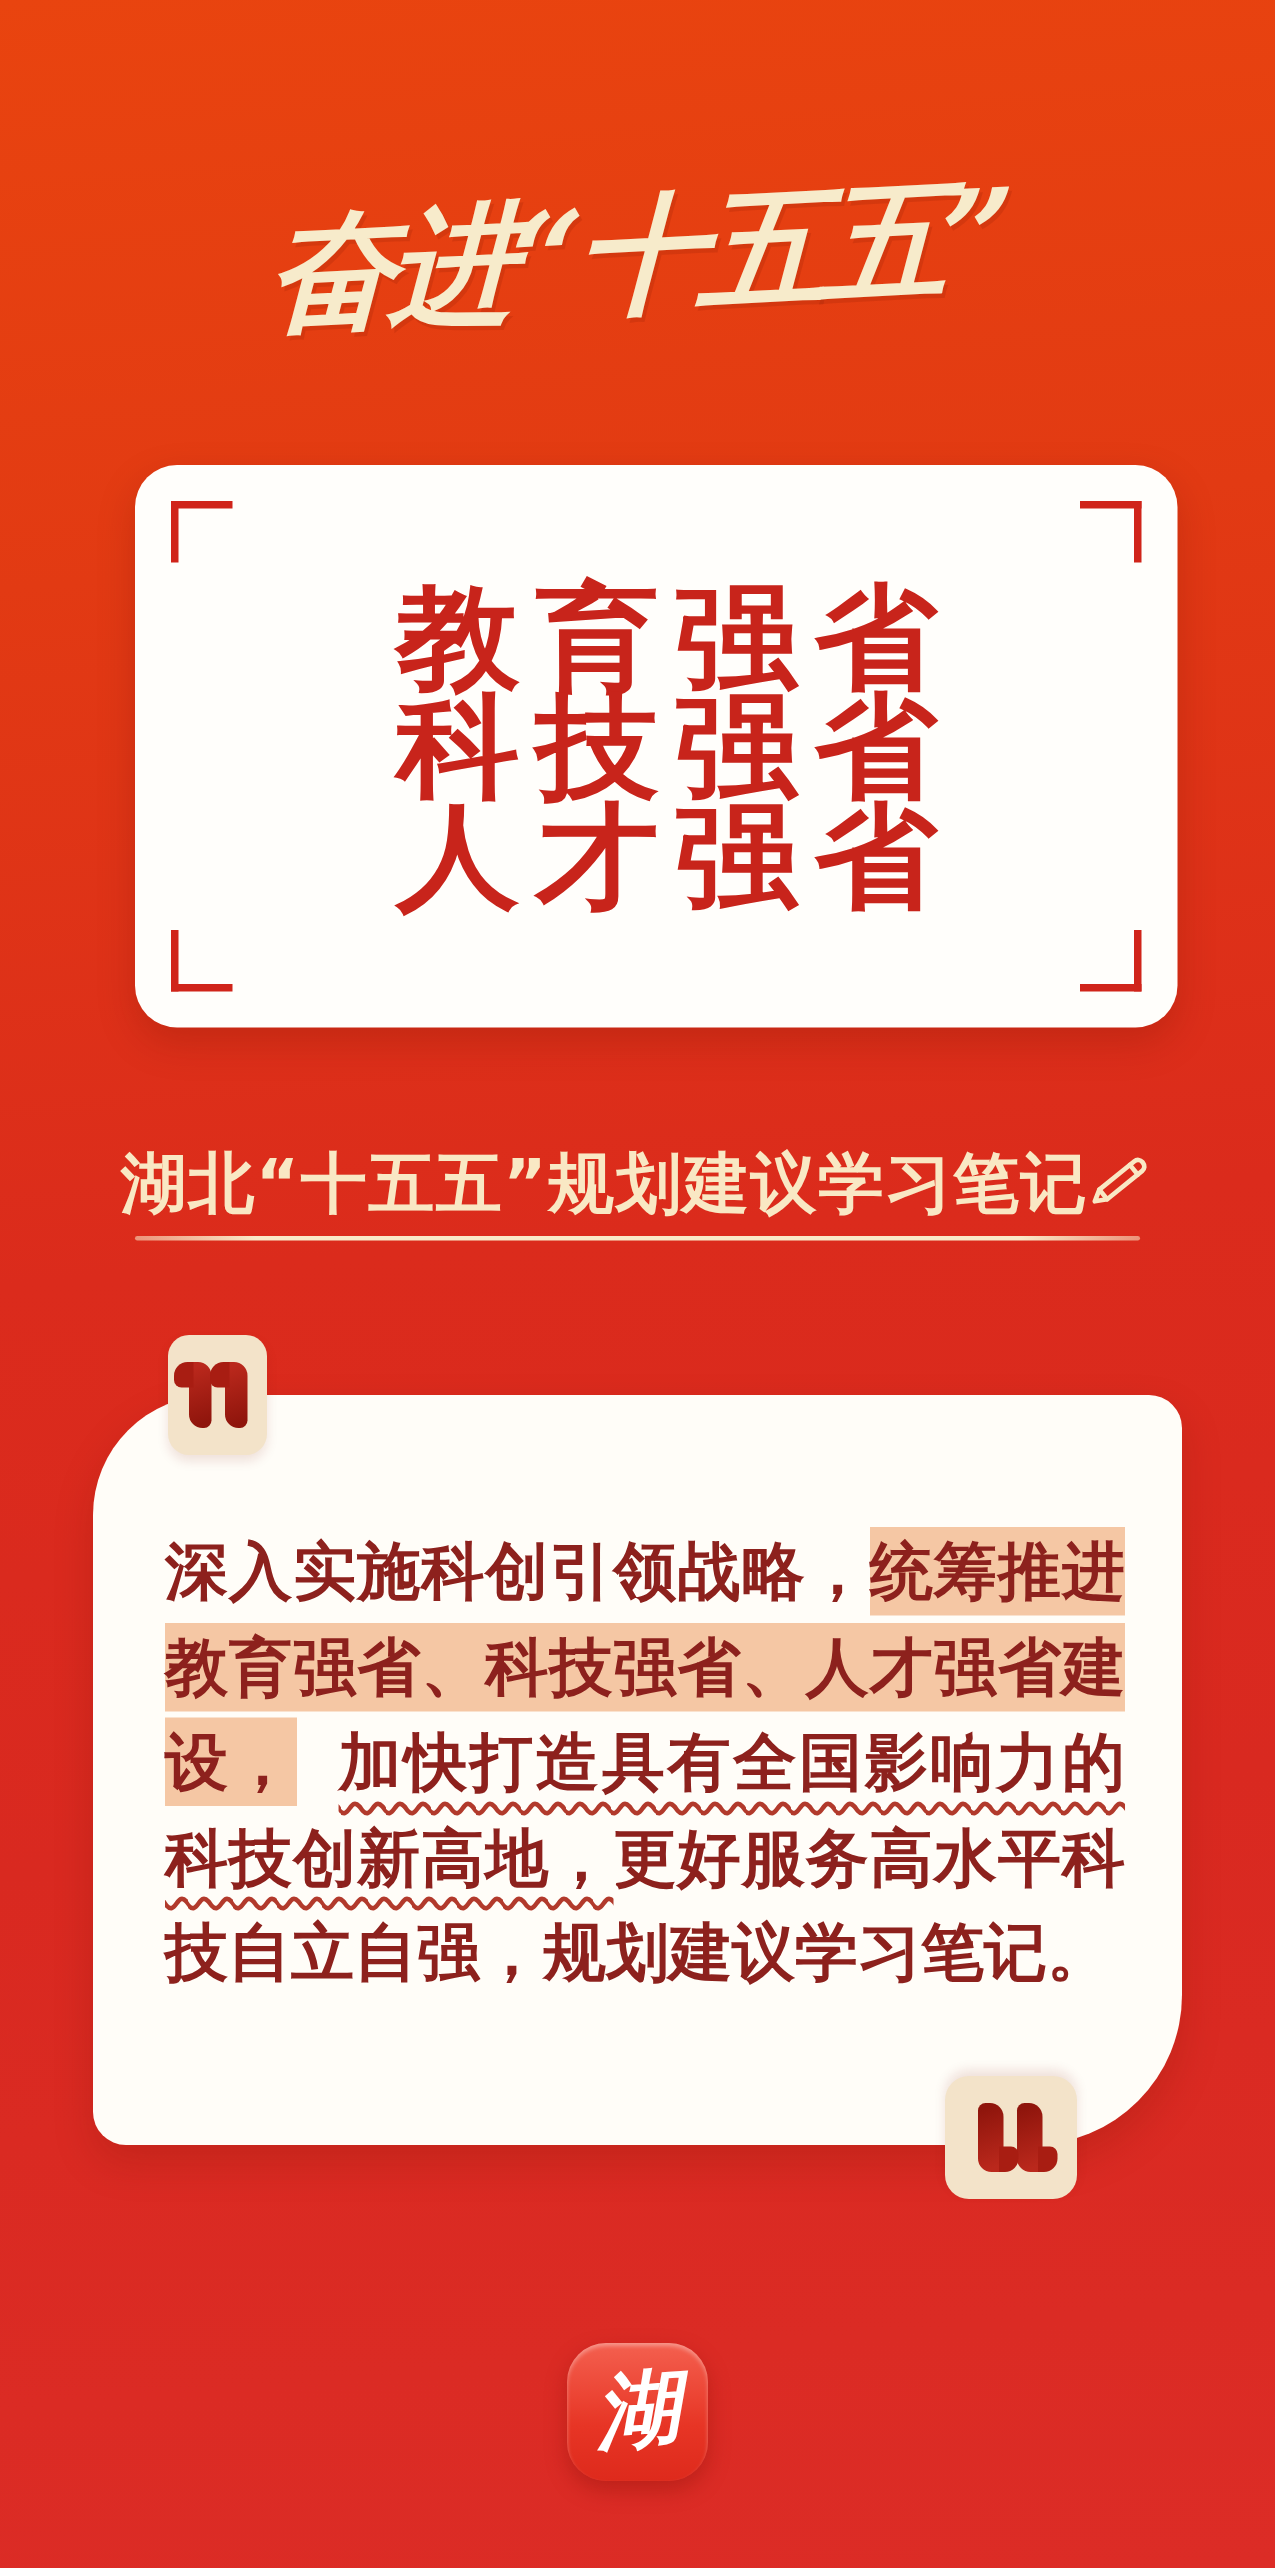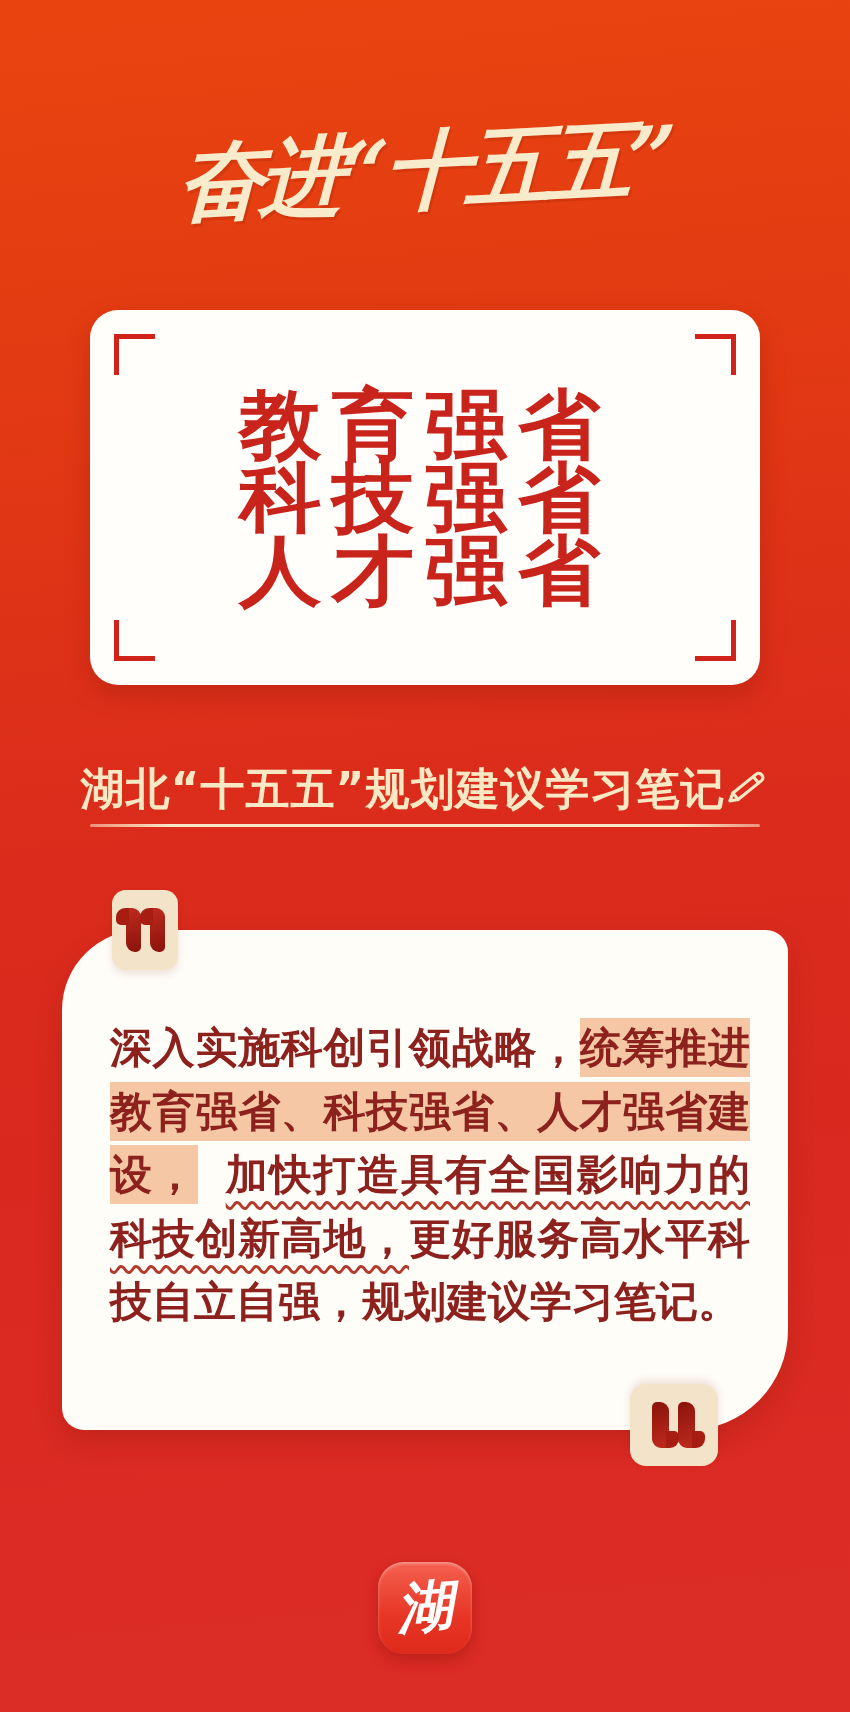--- a/index.html
+++ b/index.html
@@ -16,21 +16,21 @@
   .banner-text{
     color:#F7EBCB;font-size:86px;font-weight:bold;font-style:italic;
     letter-spacing:-5px;transform:rotate(-3deg) skewX(-4deg);
     text-shadow:2px 3px 0 rgba(140,30,5,.18);white-space:nowrap;
   }
   
   .headline-card{
     position:absolute;left:90px;top:310px;width:670px;height:375px;
     background:#FFFEFB;border-radius:28px;
     box-shadow:0 10px 24px rgba(120,20,5,.25);
-    display:flex;align-items:center;justify-content:center;
+    display:flex;align-items:center;justify-content:center;padding-left:25px;
   }
   .headline{
     text-align:center;color:#C8241B;font-weight:900;
     font-size:76px;line-height:73px;letter-spacing:10px;
     transform:scaleX(1.08);
   }
   .bracket{position:absolute;width:36px;height:36px;border:0 solid #D0241A;}
   .bracket.tl{left:24px;top:24px;border-left-width:5px;border-top-width:5px;}
   .bracket.tr{right:24px;top:24px;border-right-width:5px;border-top-width:5px;}
   .bracket.bl{left:24px;bottom:24px;border-left-width:5px;border-bottom-width:5px;}

